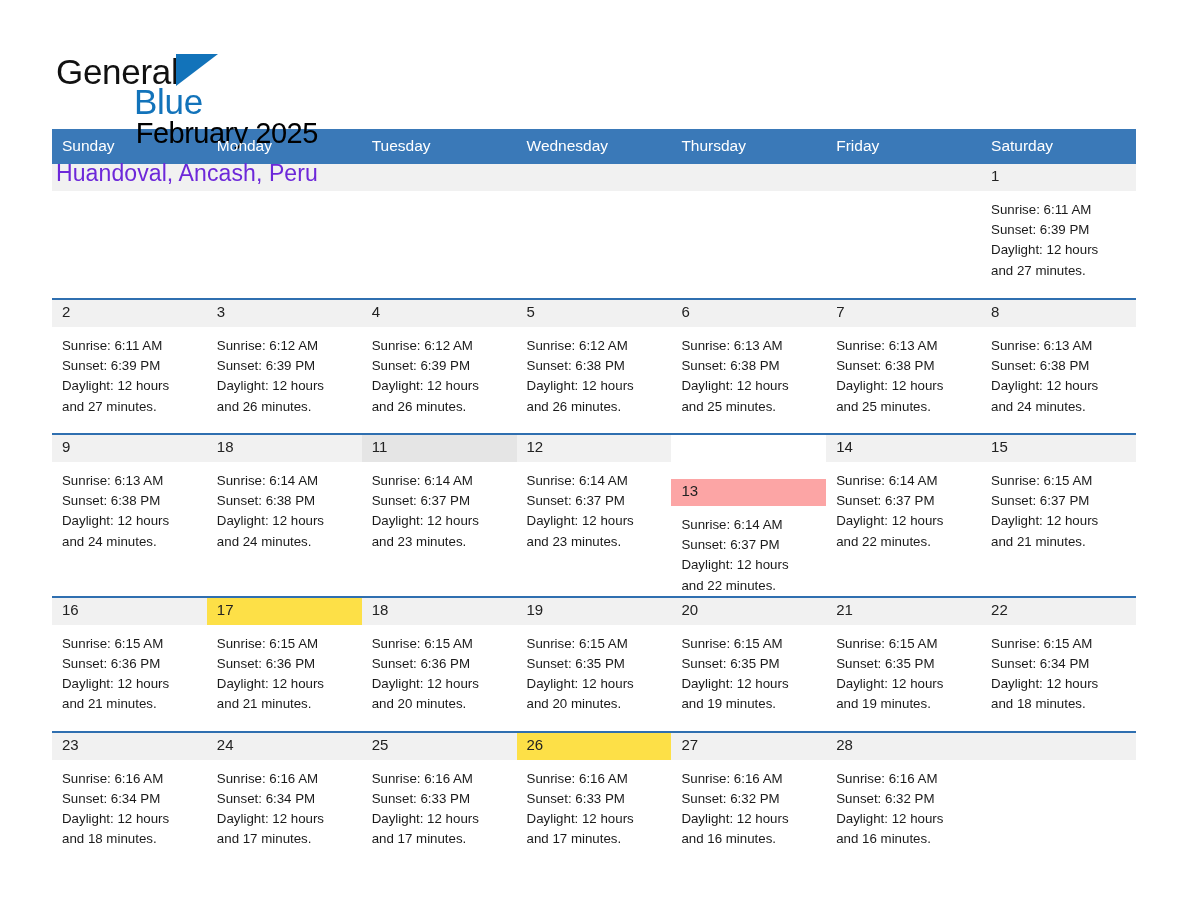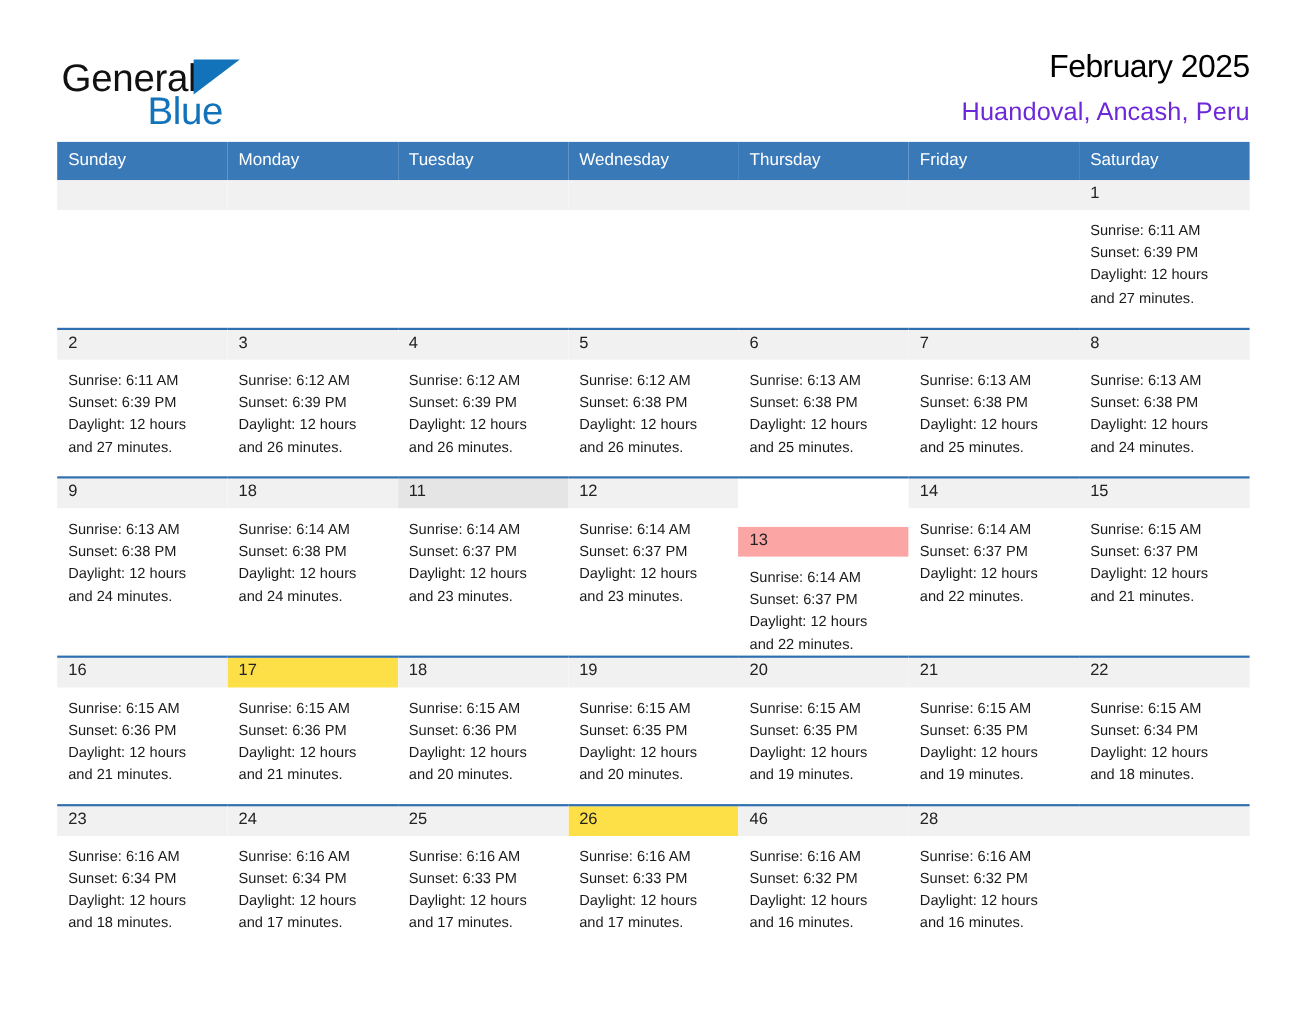--- a/index.html
+++ b/index.html
@@ -20,20 +20,21 @@
     padding: 0;
   }
 
   
   .header {
     display: flex;
     align-items: flex-start;
     justify-content: space-between;
     padding: 44px 52px 0 56px;
     height: 118px;
+    flex-direction: column;
   }
   .brand {
     position: relative;
     width: 260px;
     height: 72px;
     padding-top: 10px;
   }
   .brand-row1 {
     display: flex;
     align-items: center;
@@ -431,21 +432,21 @@
           <td style="border-top-color: rgb(47, 111, 176);">
             <div class="daynum-band" style="background: #fde047;">26</div>
             <div class="cell-body">
               <div>Sunrise: 6:16 AM</div>
               <div>Sunset: 6:33 PM</div>
               <div>Daylight: 12 hours</div>
               <div>and 17 minutes.</div>
             </div>
           </td>
           <td style="border-top-color: rgb(47, 111, 176);">
-            <div class="daynum-band" style="background: rgb(241, 241, 241);">46</div>
+            <div class="daynum-band" style="background: rgb(241, 241, 241);">27</div>
             <div class="cell-body">
               <div>Sunrise: 6:16 AM</div>
               <div>Sunset: 6:32 PM</div>
               <div>Daylight: 12 hours</div>
               <div>and 16 minutes.</div>
             </div>
           </td>
           <td style="border-top-color: rgb(47, 111, 176);">
             <div class="daynum-band" style="background: rgb(241, 241, 241);">28</div>
             <div class="cell-body">

